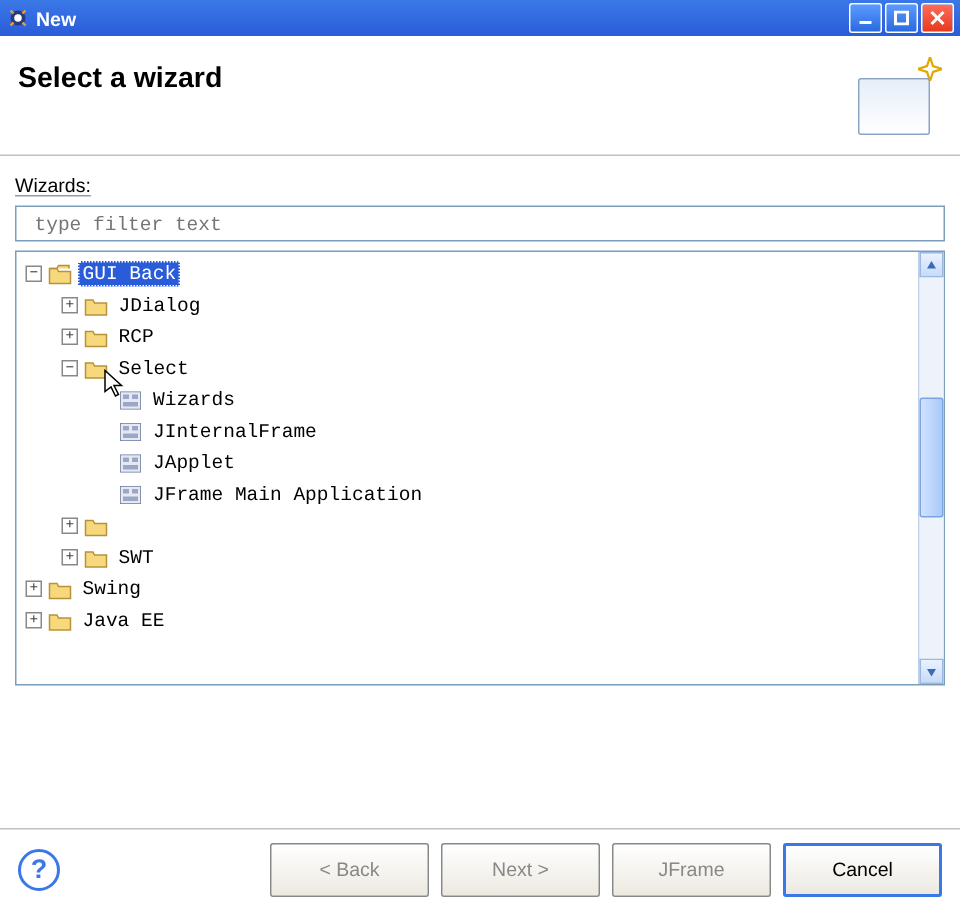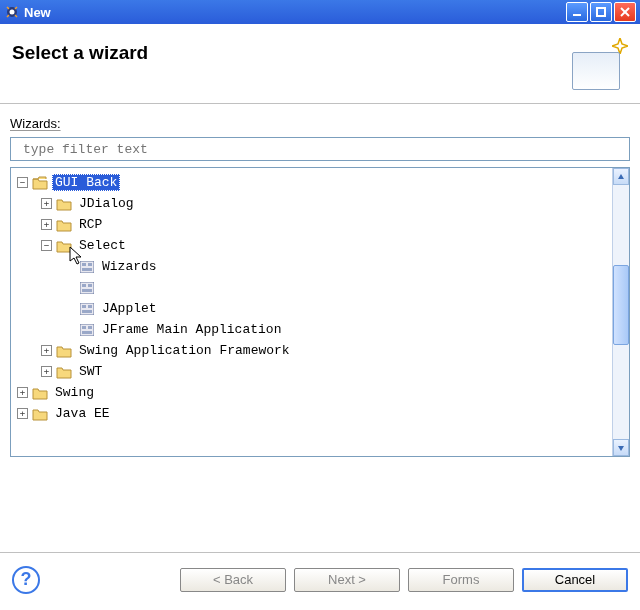--- a/index.html
+++ b/index.html
@@ -172,21 +172,21 @@
 .help-btn {
   width: 28px; height: 28px;
   border: 2px solid #3b78e7;
   border-radius: 50%;
   display: flex; align-items: center; justify-content: center;
   color: #3b78e7; font-weight: bold; font-size: 18px;
   cursor: pointer;
   margin-right: auto;
 }
 .btn {
-  min-width: 106px; height: 24px;
+  min-width: 106px; height: 36px;
   border: 1px solid #888;
   background: linear-gradient(to bottom, #fff, #ece9e1);
   padding: 0 14px;
   font-size: 13px;
   color: #888;
   cursor: pointer;
   border-radius: 2px;
 }
 .btn.enabled {
   color: #000;
@@ -302,20 +302,21 @@
       <div class="tree-row">
         <span class="indent" style="width:66px"></span>
         <span class="form-icon">
             <svg viewBox="0 0 14 12">
               <rect x="0" y="0" width="14" height="12" fill="#e8e8f0" stroke="#6878a0"></rect>
               <rect x="2" y="2" width="4" height="3" fill="#9aa8c8"></rect>
               <rect x="8" y="2" width="4" height="3" fill="#9aa8c8"></rect>
               <rect x="2" y="7" width="10" height="3" fill="#9aa8c8"></rect>
             </svg>
           </span>
+        <span class="tree-label">JInternalFrame</span>
       </div>
       <div class="tree-row">
         <span class="indent" style="width:66px"></span>
         <span class="form-icon">
             <svg viewBox="0 0 14 12">
               <rect x="0" y="0" width="14" height="12" fill="#e8e8f0" stroke="#6878a0"></rect>
               <rect x="2" y="2" width="4" height="3" fill="#9aa8c8"></rect>
               <rect x="8" y="2" width="4" height="3" fill="#9aa8c8"></rect>
               <rect x="2" y="7" width="10" height="3" fill="#9aa8c8"></rect>
             </svg>
@@ -336,21 +337,20 @@
       </div>
 
       <div class="tree-row">
         <span class="indent" style="width:28px"></span>
         <span class="expander">+</span>
         <span class="folder-icon">
             <svg viewBox="0 0 16 14">
               <path d="M1 3 L6 3 L7 5 L15 5 L15 13 L1 13 Z" fill="#f7d87c" stroke="#b8923a"></path>
             </svg>
           </span>
-        <span class="tree-label">Swing Application Framework</span>
       </div>
 
       <div class="tree-row">
         <span class="indent" style="width:28px"></span>
         <span class="expander">+</span>
         <span class="folder-icon">
             <svg viewBox="0 0 16 14">
               <path d="M1 3 L6 3 L7 5 L15 5 L15 13 L1 13 Z" fill="#f7d87c" stroke="#b8923a"></path>
             </svg>
           </span>
@@ -401,15 +401,15 @@
           </svg>
         </div>
     </div>
   </div>
 </div>
 
 <div class="footer">
   <div class="help-btn">?</div>
   <button class="btn">&lt; Back</button>
   <button class="btn">Next &gt;</button>
-  <button class="btn">Forms</button>
+  <button class="btn">JFrame</button>
   <button class="btn enabled">Cancel</button>
 </div>
 
 </body></html>

